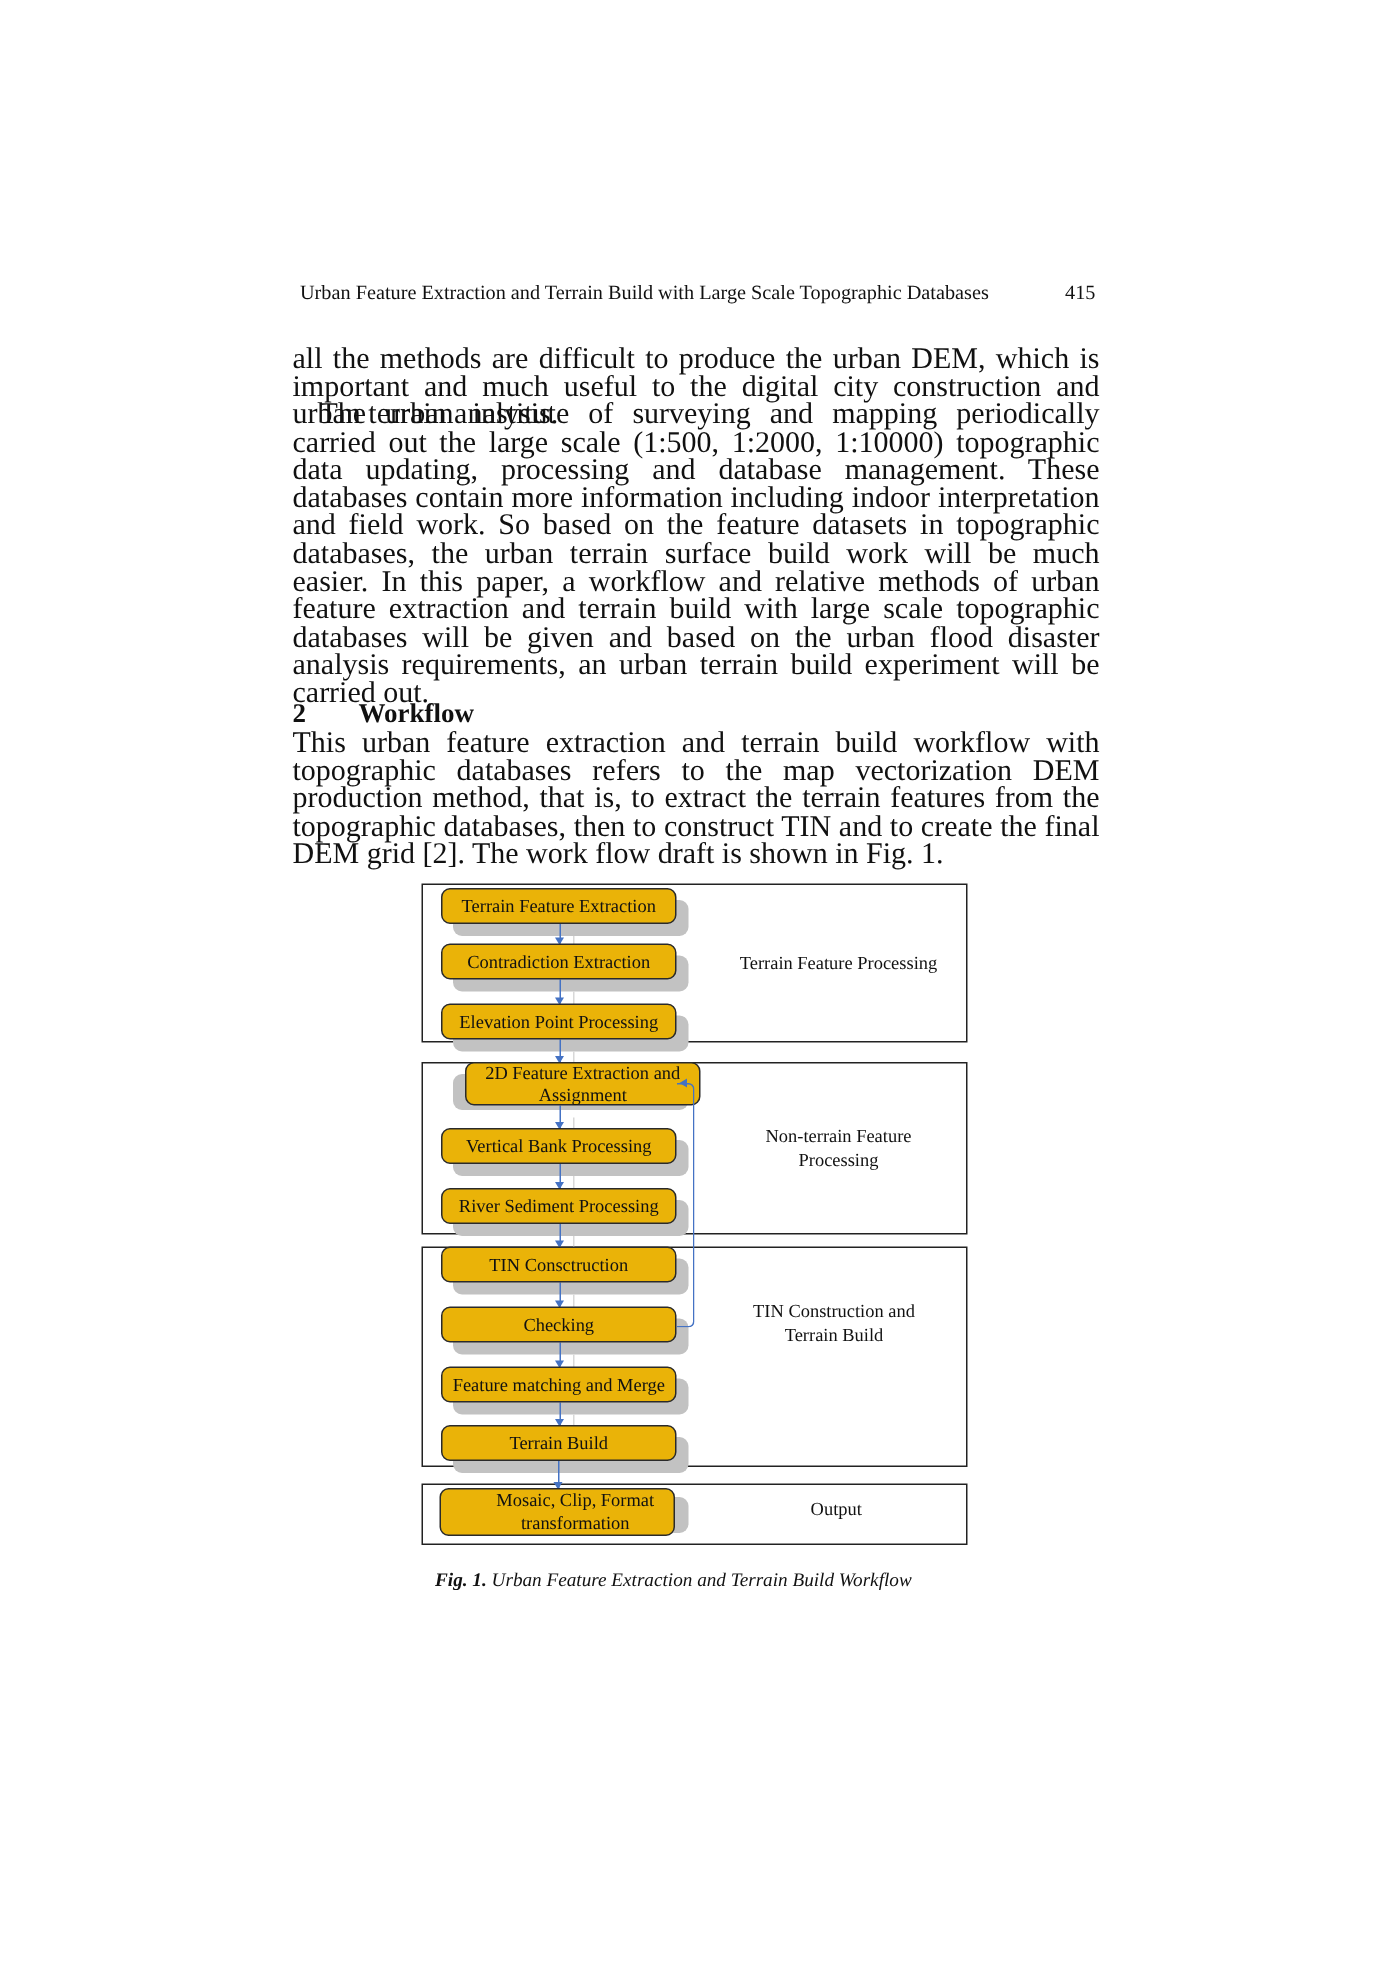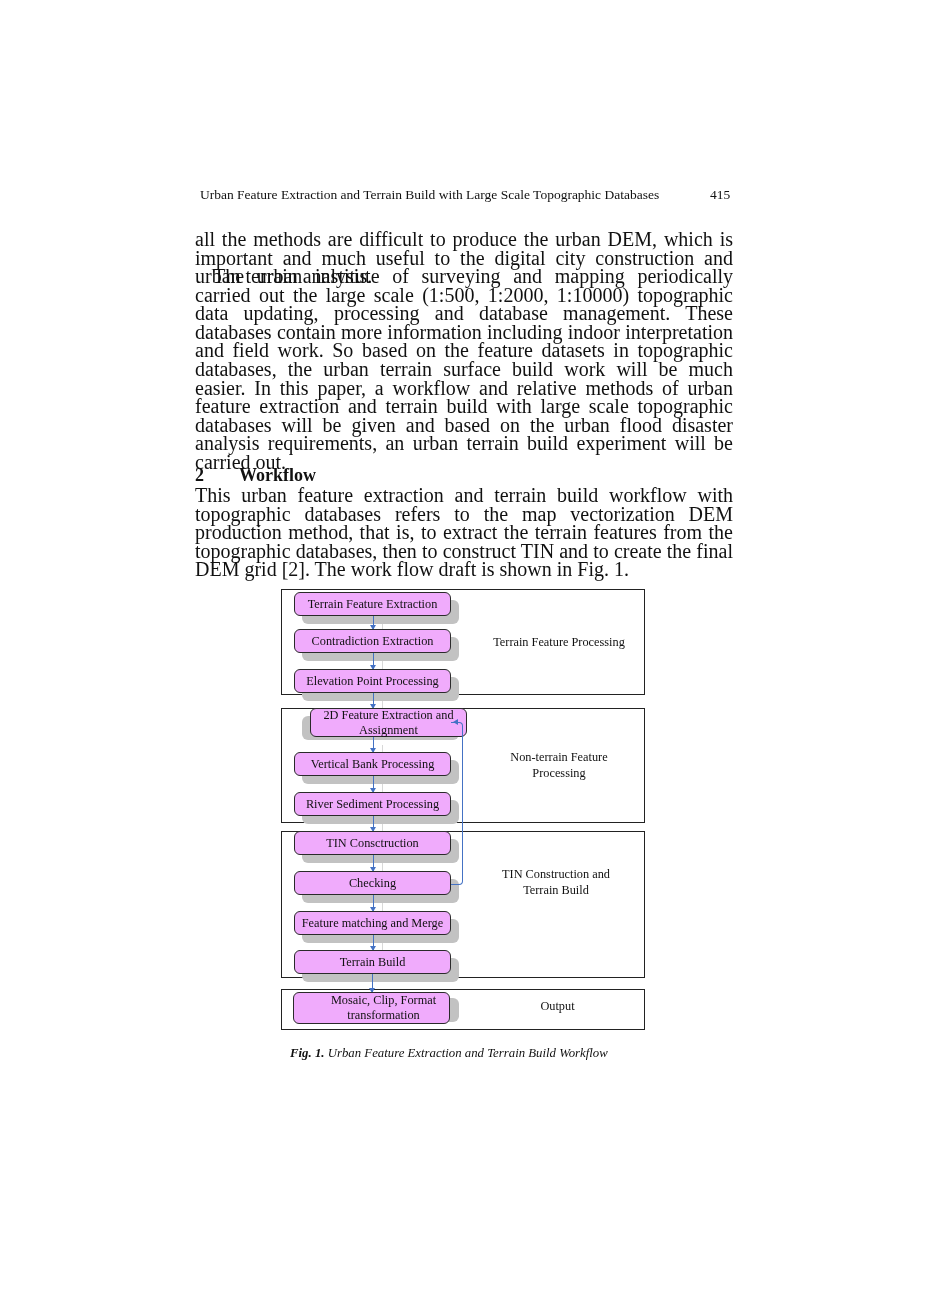--- a/index.html
+++ b/index.html
@@ -9,21 +9,21 @@
   .page-num { left: 710px; top: 187px; font-size: 13.5px; }
   .para { left: 195px; width: 538px; font-size: 20px; line-height: 18.6px; text-align: justify; }
   .indent { text-indent: 18px; }
   .sec-head { left: 195px; top: 465px; font-size: 18px; font-weight: bold; }
   .sec-num { display: inline-block; width: 44px; }
 
   .group { position: absolute; border: 1px solid #222; background: #fff; }
   .group-label { position: absolute; font-size: 12.3px; text-align: center; line-height: 16px; }
 
   .step { position: absolute; width: 157px; height: 24px; border: 1px solid #2a2a2a; border-radius: 6px;
-          background: #f0abfc; font-size: 12.3px; text-align: center; display: flex; align-items: center;
+          background: #eab308; font-size: 12.3px; text-align: center; display: flex; align-items: center;
           justify-content: center; line-height: 15px; z-index: 3; box-sizing: border-box; }
   .shadow { position: absolute; width: 157px; height: 24px; border-radius: 6px; background: #c2c2c2; z-index: 1; }
   .arrow { position: absolute; width: 1px; background: #4472c4; z-index: 2; }
   .arrow::after { content: ""; position: absolute; left: -3px; bottom: -1px; border-left: 3.5px solid transparent;
                   border-right: 3.5px solid transparent; border-top: 5px solid #4472c4; }
   .garrow { position: absolute; width: 1px; background: #d8d8d8; z-index: 2; }
   .garrow::after { content: ""; position: absolute; left: -3px; bottom: -1px; border-left: 3.5px solid transparent;
                   border-right: 3.5px solid transparent; border-top: 5px solid #d0d0d0; }
   .loop { position: absolute; border: 1px solid #4472c4; border-left: none; z-index: 4; border-radius: 0 4px 4px 0; }
   .loop-head { position: absolute; z-index: 5; border-top: 3.5px solid transparent; border-bottom: 3.5px solid transparent;

